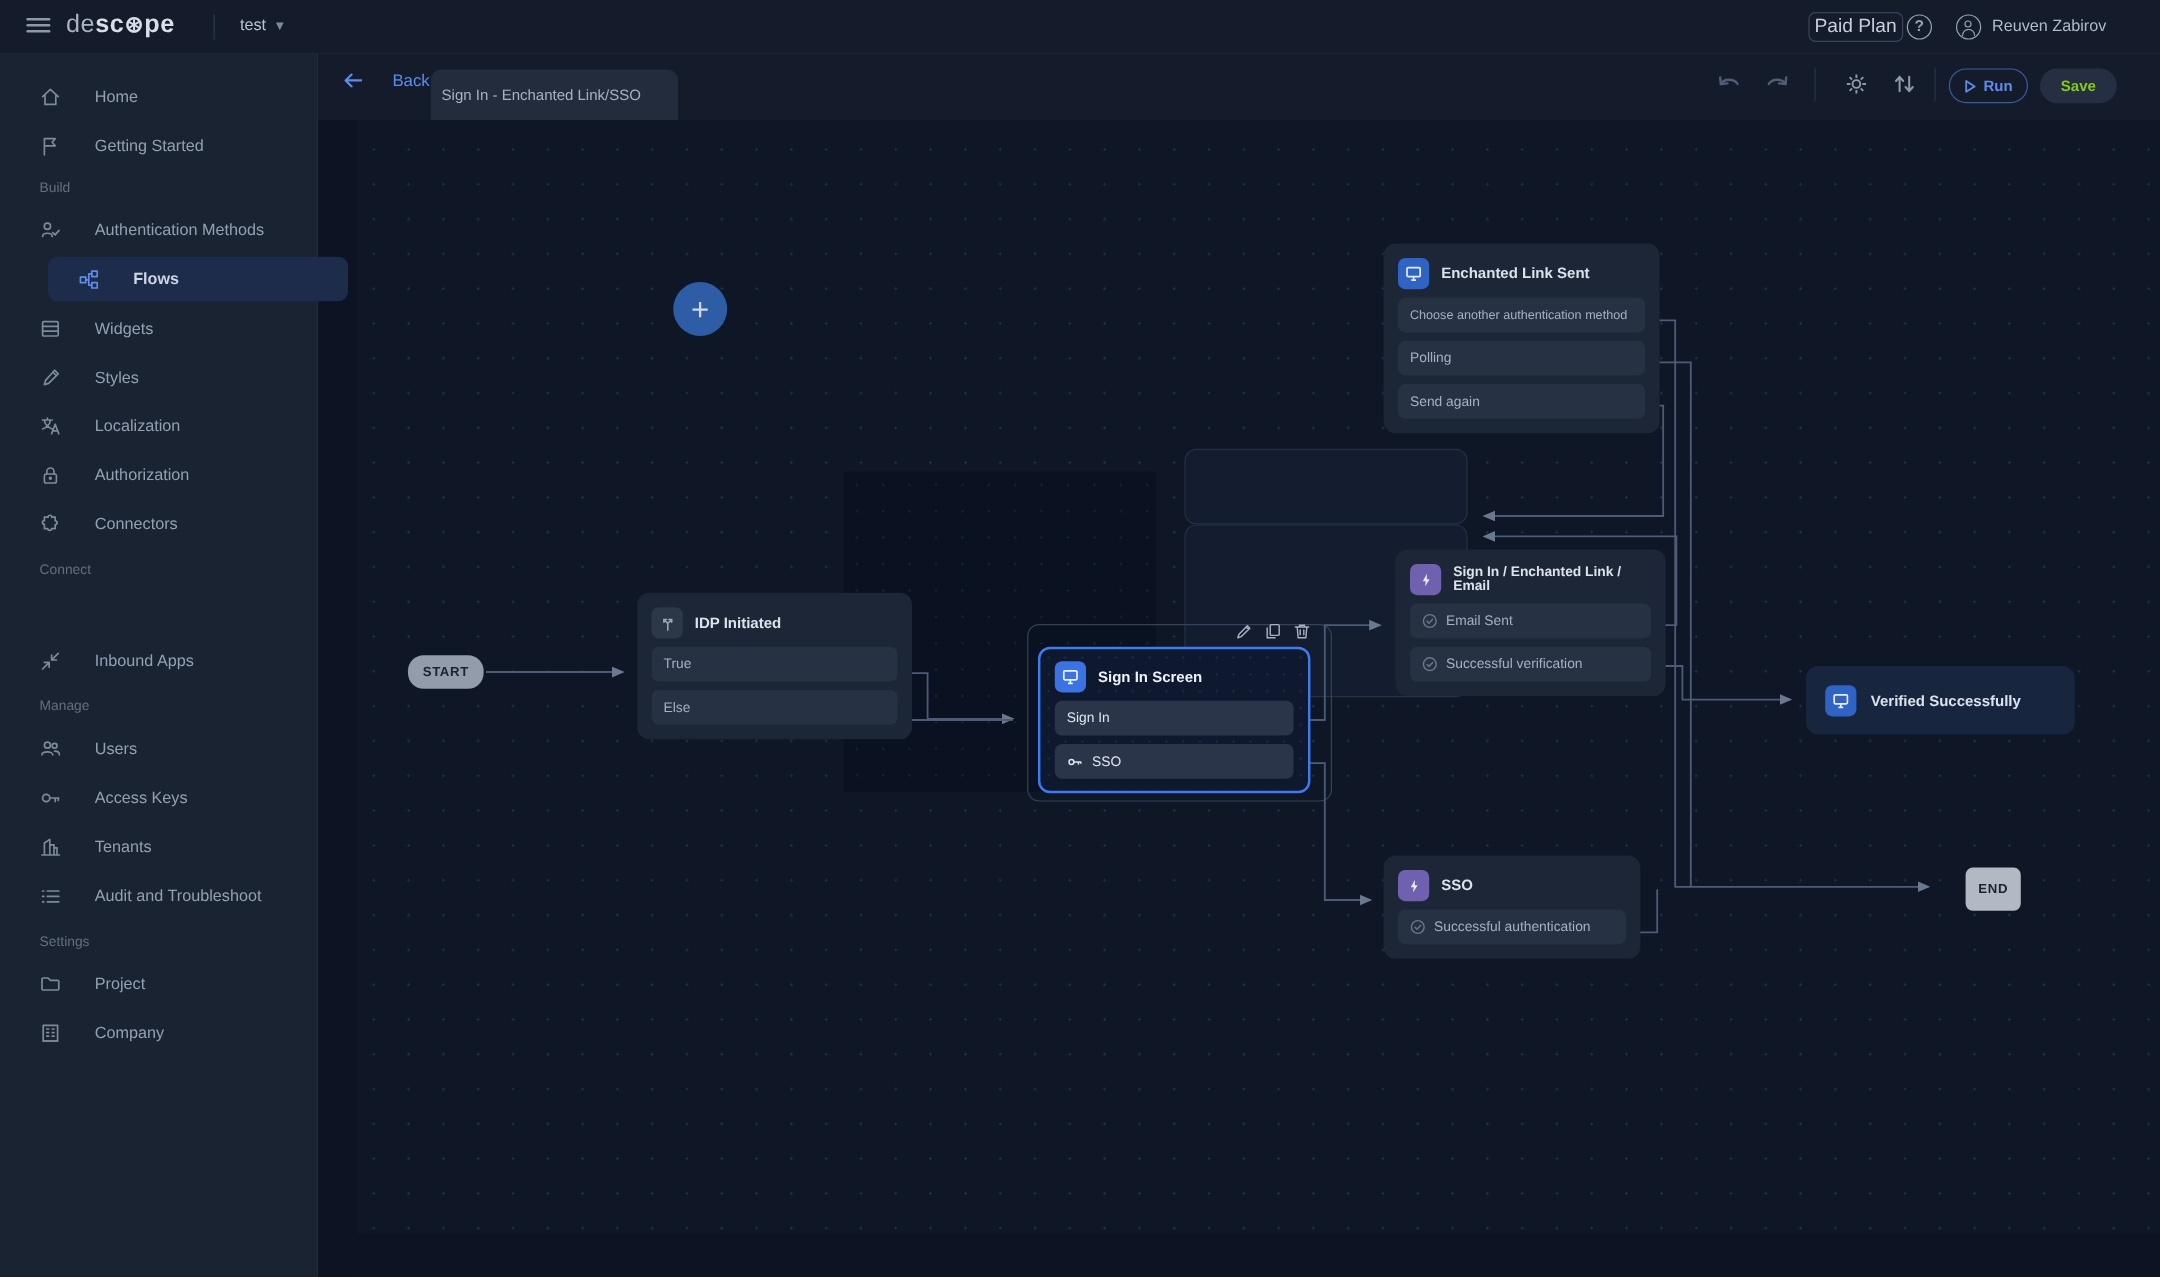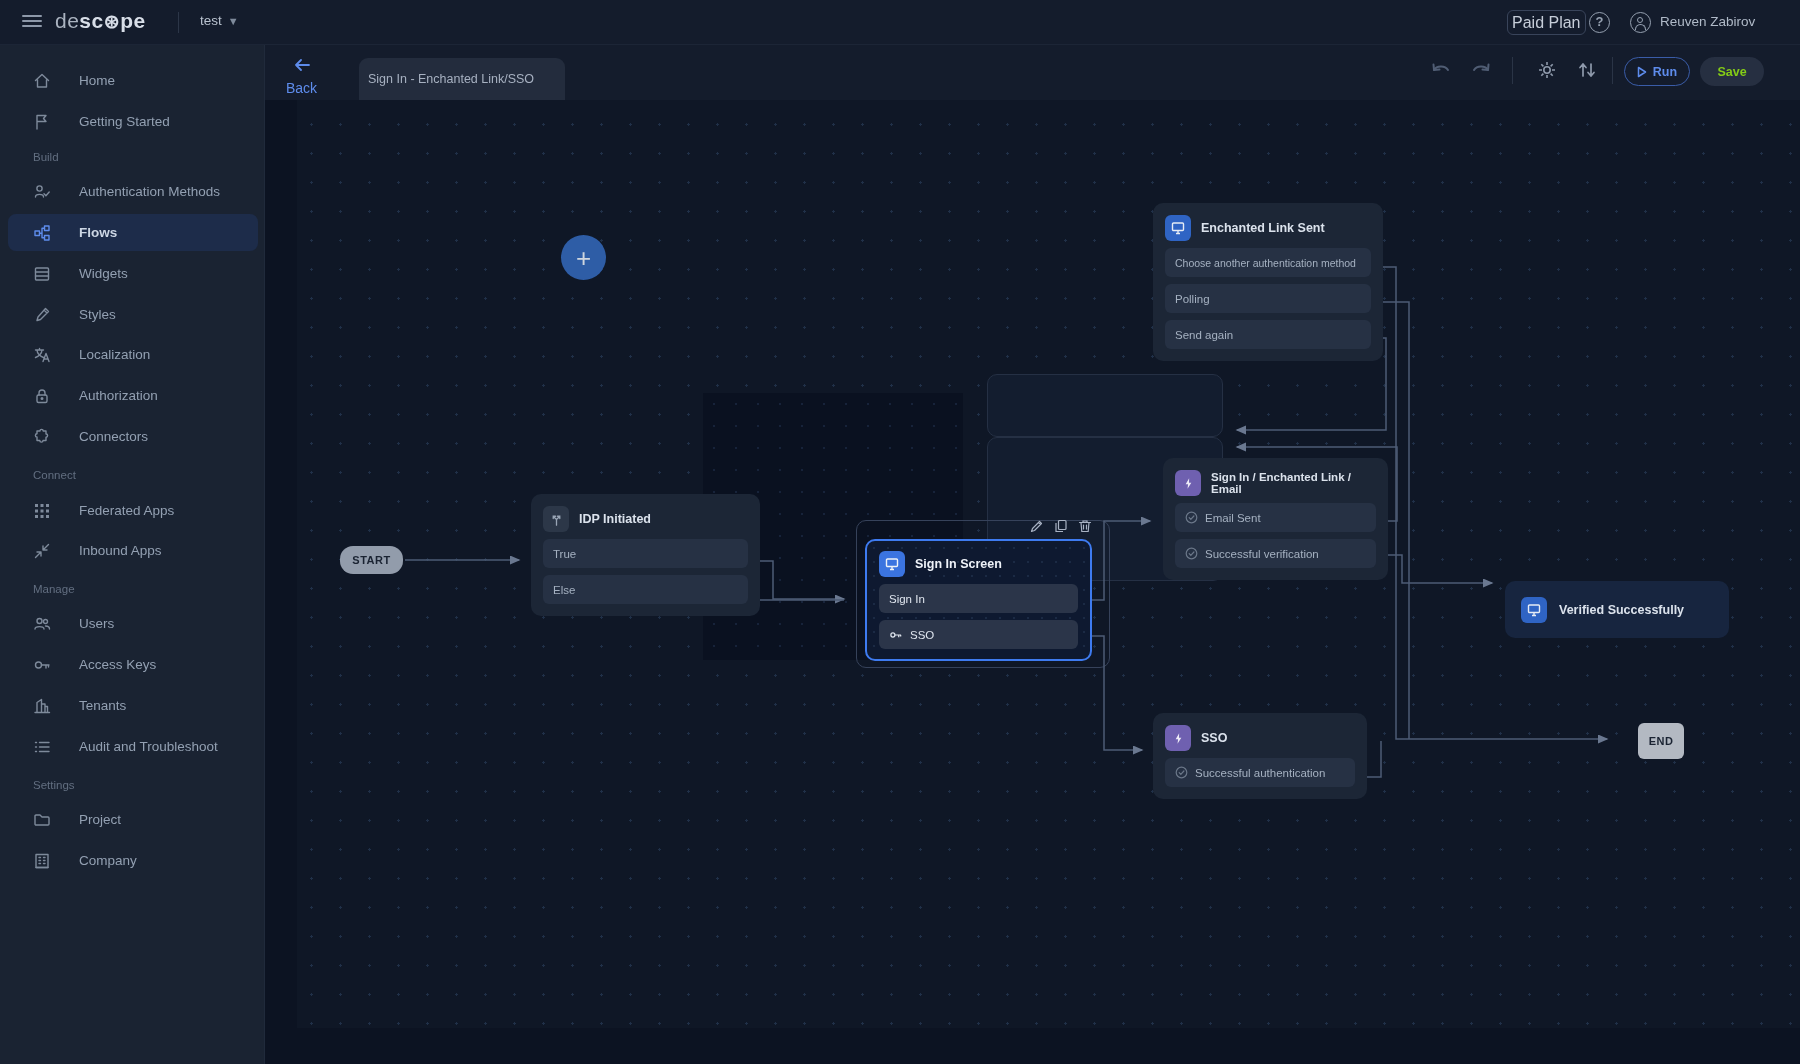--- a/index.html
+++ b/index.html
@@ -29,29 +29,29 @@
     border-bottom:none; border-radius:6px 6px 0 0; }
   #username { position:absolute; left:1660px; top:14px; font-size:13.5px; color:#b0bac8; }
 
   
   #sidebar { position:absolute; left:0; top:45px; width:265px; height:1019px; background:#1a2332; z-index:9;
     border-right:1px solid #202a3b; }
   .side-item { position:absolute; left:8px; width:250px; height:37px; display:flex; align-items:center;
     gap:28px; padding-left:25px; border-radius:8px; cursor:pointer; }
   .side-item svg { flex:0 0 18px; }
   .side-item .sl { font-size:13.5px; color:#93a0b2; }
-  .side-item.active { background:#1d2c4a; }
+  .side-item.active { background:#1d2c4a;margin-left:32px; }
   .side-item.active .sl { color:#ccd6e4; font-weight:600; }
   .sec-label { position:absolute; left:33px; font-size:11.5px; color:#626e80; }
   .sic { stroke:#7e8a9b; stroke-width:1.4; fill:none; stroke-linecap:round; stroke-linejoin:round; }
   .sic-active { stroke:#5e8cec; stroke-width:1.4; fill:none; stroke-linecap:round; stroke-linejoin:round; }
 
   
   #flowbar { position:absolute; left:265px; top:45px; width:1535px; height:55px; background:#141c2c; z-index:8; }
-  #back { position:absolute; left:286px; top:59px; color:#5e8cec; font-size:14px; cursor:pointer; z-index:9; display:flex; gap:9px; align-items:center;flex-direction:column;}
+  #back { position:absolute; left:286px; top:59px; color:#5e8cec; font-size:14px; cursor:pointer; z-index:9; display:flex; gap:25px; align-items:center;}
   #tab { position:absolute; left:359px; top:58px; width:206px; height:42px; background:#232c3d;
     border-radius:9px 9px 0 0; color:#a7b1c1; font-size:12.5px; line-height:42px; padding-left:9px; z-index:9; cursor:pointer; text-align:left;}
   .fb-icon { position:absolute; top:59px; width:22px; height:22px; cursor:pointer; z-index:9; }
   #fb-div1 { position:absolute; left:1512px; top:57px; width:1px; height:27px; background:#2a3446; z-index:9;}
   #fb-div2 { position:absolute; left:1612px; top:57px; width:1px; height:27px; background:#2a3446; z-index:9;}
   #run-btn { position:absolute; left:1624px; top:57px; width:66px; height:29px; border:1px solid #3a5ca8;
     border-radius:15px; background:transparent; color:#5e8cec; font-size:12.5px; font-weight:600; cursor:pointer;
     display:flex; align-items:center; justify-content:center; gap:6px; z-index:9; }
   #save-btn { position:absolute; left:1700px; top:57px; width:64px; height:29px; border:none;
     border-radius:15px; background:#262f41; color:#84cc16; font-size:12.5px; font-weight:600; z-index:9; }
@@ -181,34 +181,20 @@
   </div>
   <div class="side-item" style="top:373px">
     <svg class="sic" width="18" height="18" viewBox="0 0 18 18">
         <path d="M7 3 a1.6 1.6 0 0 1 3.2 0 H13 V6 a1.6 1.6 0 0 1 0 3.2 V12.5 H10 a1.6 1.6 0 0 1 -3.2 0 H4 V9 a1.6 1.6 0 0 1 0 -3.2 V3 Z"></path>
       </svg>
     <span class="sl">Connectors</span>
   </div>
 
   <div class="sec-label" style="top:424px">Connect</div>
 
-  <div class="side-item" style="top:447px">
-    <svg width="18" height="18" viewBox="0 0 18 18" fill="#7e8a9b">
-        <rect x="2" y="2" width="3" height="3"></rect>
-        <rect x="7.5" y="2" width="3" height="3"></rect>
-        <rect x="13" y="2" width="3" height="3"></rect>
-        <rect x="2" y="7.5" width="3" height="3"></rect>
-        <rect x="7.5" y="7.5" width="3" height="3"></rect>
-        <rect x="13" y="7.5" width="3" height="3"></rect>
-        <rect x="2" y="13" width="3" height="3"></rect>
-        <rect x="7.5" y="13" width="3" height="3"></rect>
-        <rect x="13" y="13" width="3" height="3"></rect>
-      </svg>
-    <span class="sl">Federated Apps</span>
-  </div>
   <div class="side-item" style="top:487px">
     <svg class="sic" width="18" height="18" viewBox="0 0 18 18">
         <path d="M15.5 2.5 L10 8 M10 4 V8 H14 M2.5 15.5 L8 10 M8 14 V10 H4"></path>
       </svg>
     <span class="sl">Inbound Apps</span>
   </div>
 
   <div class="sec-label" style="top:538px">Manage</div>
 
   <div class="side-item" style="top:560px">
@@ -452,21 +438,21 @@
     </div>
     <div class="nrow" style="width:190px">
       <svg class="chk" width="13" height="13" viewBox="0 0 13 13">
           <circle cx="6.5" cy="6.5" r="5.3" stroke="#6b7789" stroke-width="1.2" fill="none"></circle>
           <path d="M4.2 6.7 L5.8 8.3 L8.9 5" stroke="#6b7789" stroke-width="1.2" fill="none" stroke-linecap="round"></path>
         </svg>
       <span>Successful authentication</span>
     </div>
   </div>
 
-  <div class="node" id="node-verified" style="left:1240px; top:455px; width:224px; height:57px;margin-top:26px;">
+  <div class="node" id="node-verified" style="left:1240px; top:455px; width:224px; height:57px;">
     <div class="node-ic ic-blue" style="background:#2f64c4">
       <svg width="16" height="16" viewBox="0 0 16 16">
           <g stroke="#e6ecf5" stroke-width="1.4" fill="none" stroke-linejoin="round">
             <rect x="2.5" y="3" width="11" height="7.5" rx="1"></rect>
             <path d="M6 13.5 H10 M8 10.5 V13.5"></path>
           </g>
         </svg>
     </div>
     <div class="node-title">Verified Successfully</div>
   </div>

